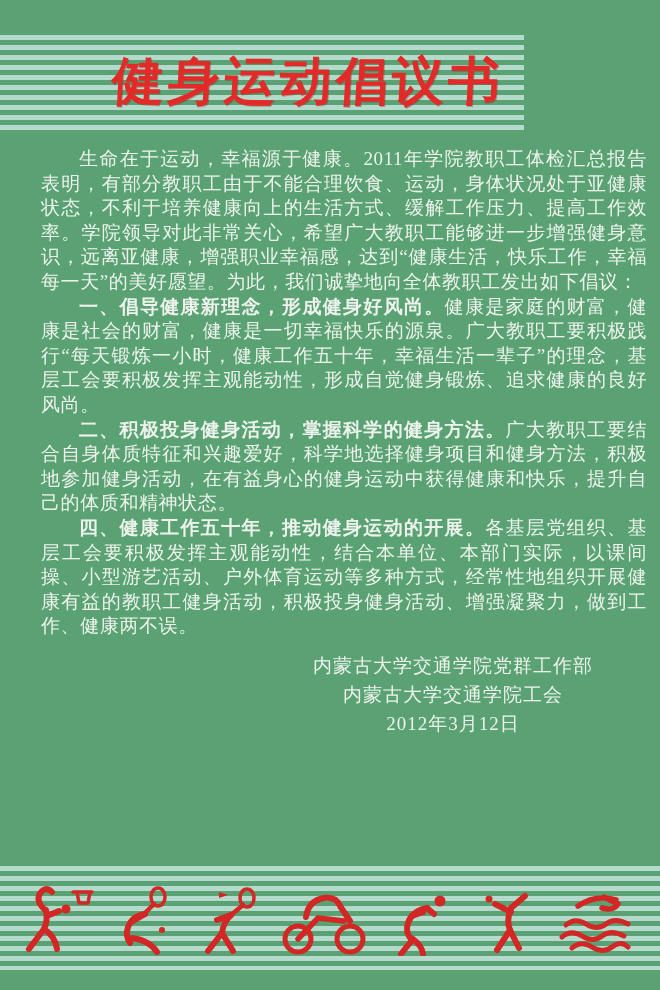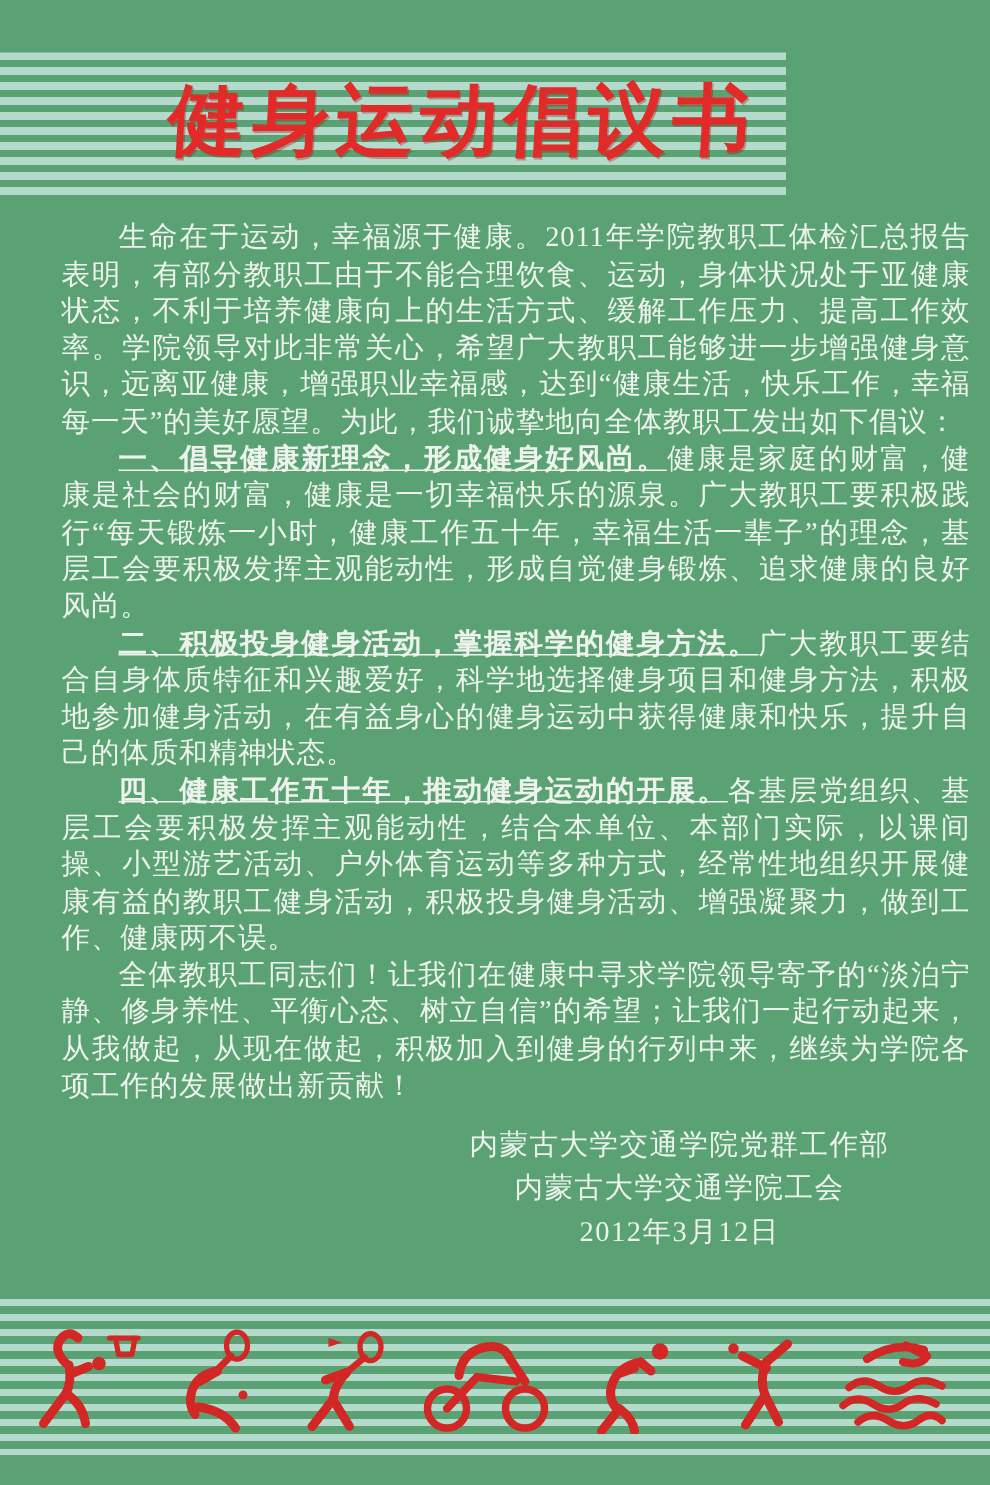--- a/index.html
+++ b/index.html
@@ -24,21 +24,21 @@
     transform:skewX(-3deg);
     text-shadow:1px 1px 0 rgba(150,20,20,.35);
   }
 
   .body-text {
     position:absolute; top:147px; left:41px; width:606px;
     color:#edf3ec; font-size:19px; line-height:24.6px;
     letter-spacing:.6px; text-align:justify;
   }
   .body-text p { margin:0; text-indent:2em; }
-  .lead { font-weight:bold;text-decoration:underline; }
+  .lead { font-weight:bold; }
 
   .signature {
     width:-moz-fit-content; width:fit-content;
     margin:12px 54px 0 auto; text-align:center;
     font-size:19px; line-height:29px; letter-spacing:1px;
   }
 
   .icons-row {
     position:absolute; top:882px; left:0; width:660px; height:76px;
     display:flex; align-items:center; justify-content:space-between;
@@ -59,21 +59,20 @@
   <div class="body-text">
     <p>生命在于运动，幸福源于健康。2011年学院教职工体检汇总报告表明，有部分教职工由于不能合理饮食、运动，身体状况处于亚健康状态，不利于培养健康向上的生活方式、缓解工作压力、提高工作效率。学院领导对此非常关心，希望广大教职工能够进一步增强健身意识，远离亚健康，增强职业幸福感，达到“健康生活，快乐工作，幸福每一天”的美好愿望。为此，我们诚挚地向全体教职工发出如下倡议：</p>
 
     <p><span class="lead">一、倡导健康新理念，形成健身好风尚。</span><span>健康是家庭的财富，健康是社会的财富，健康是一切幸福快乐的源泉。广大教职工要积极践行“每天锻炼一小时，健康工作五十年，幸福生活一辈子”的理念，基层工会要积极发挥主观能动性，形成自觉健身锻炼、追求健康的良好风尚。</span></p>
 
     <p><span class="lead">二、积极投身健身活动，掌握科学的健身方法。</span><span>广大教职工要结合自身体质特征和兴趣爱好，科学地选择健身项目和健身方法，积极地参加健身活动，在有益身心的健身运动中获得健康和快乐，提升自己的体质和精神状态。</span></p>
 
 
     <p><span class="lead">四、健康工作五十年，推动健身运动的开展。</span><span>各基层党组织、基层工会要积极发挥主观能动性，结合本单位、本部门实际，以课间操、小型游艺活动、户外体育运动等多种方式，经常性地组织开展健康有益的教职工健身活动，积极投身健身活动、增强凝聚力，做到工作、健康两不误。</span></p>
 
-    <p>全体教职工同志们！让我们在健康中寻求学院领导寄予的“淡泊宁静、修身养性、平衡心态、树立自信”的希望；让我们一起行动起来，从我做起，从现在做起，积极加入到健身的行列中来，继续为学院各项工作的发展做出新贡献！</p>
 
     <div class="signature">
       <div>内蒙古大学交通学院党群工作部</div>
       <div>内蒙古大学交通学院工会</div>
       <div>2012年3月12日</div>
     </div>
   </div>
 
   <div class="band band-bottom"></div>
 

